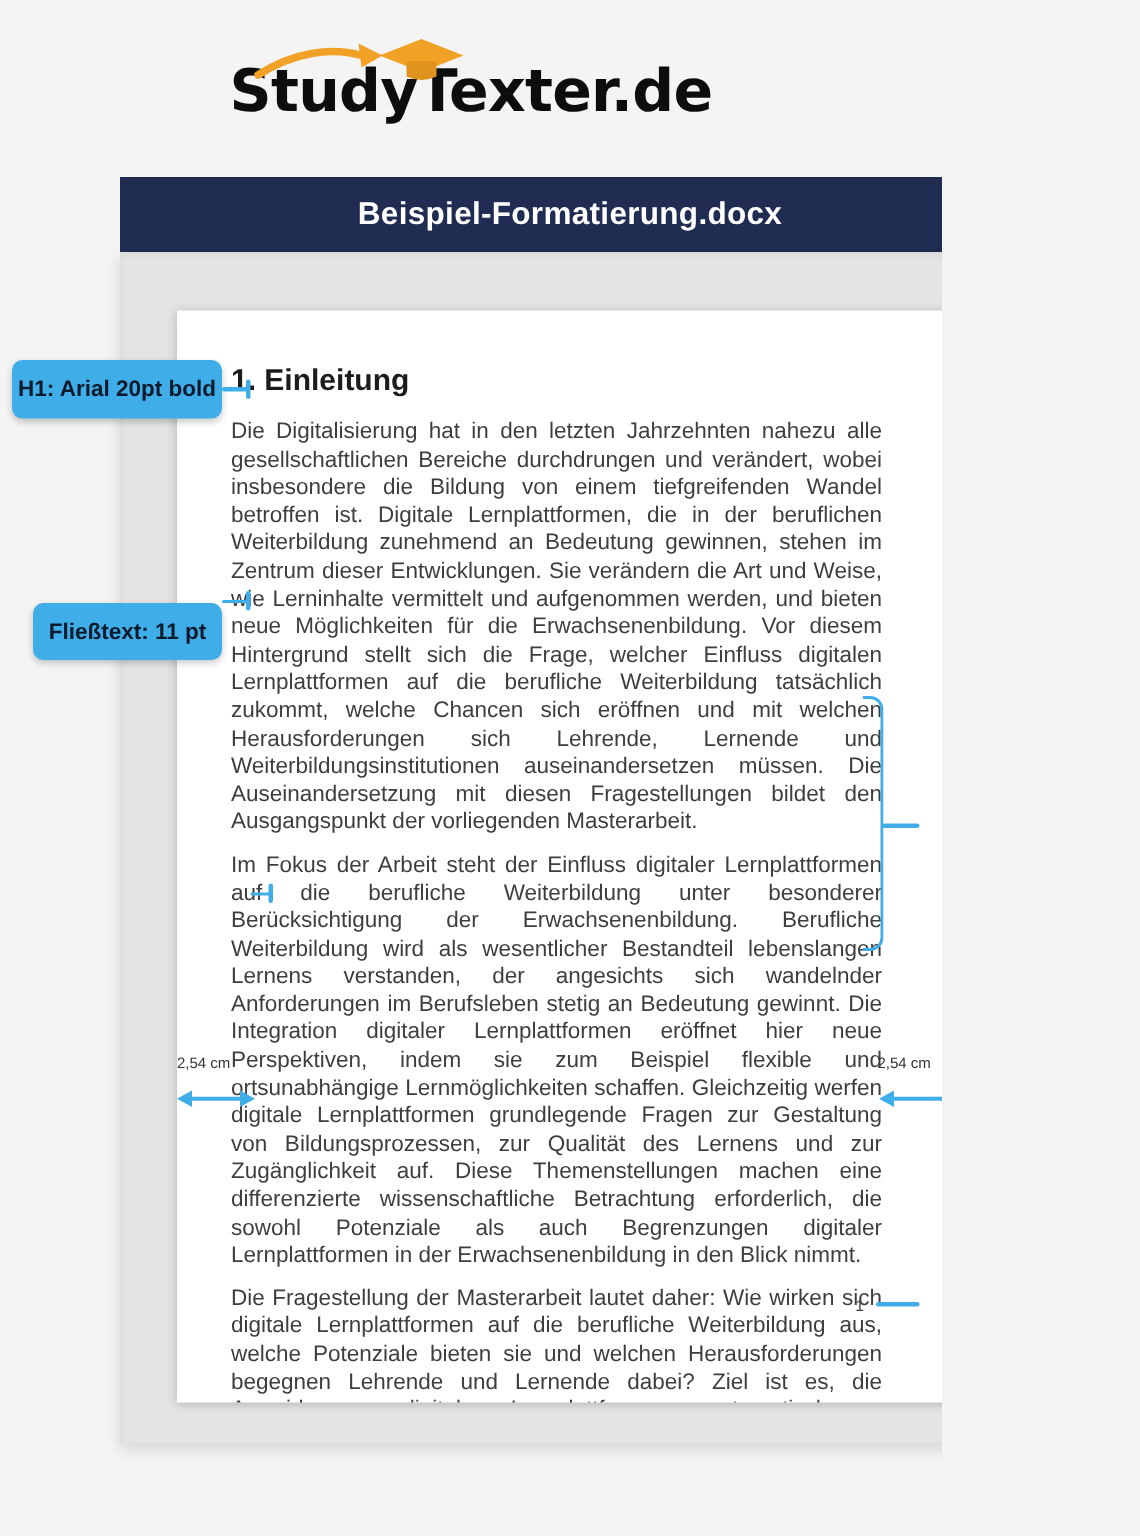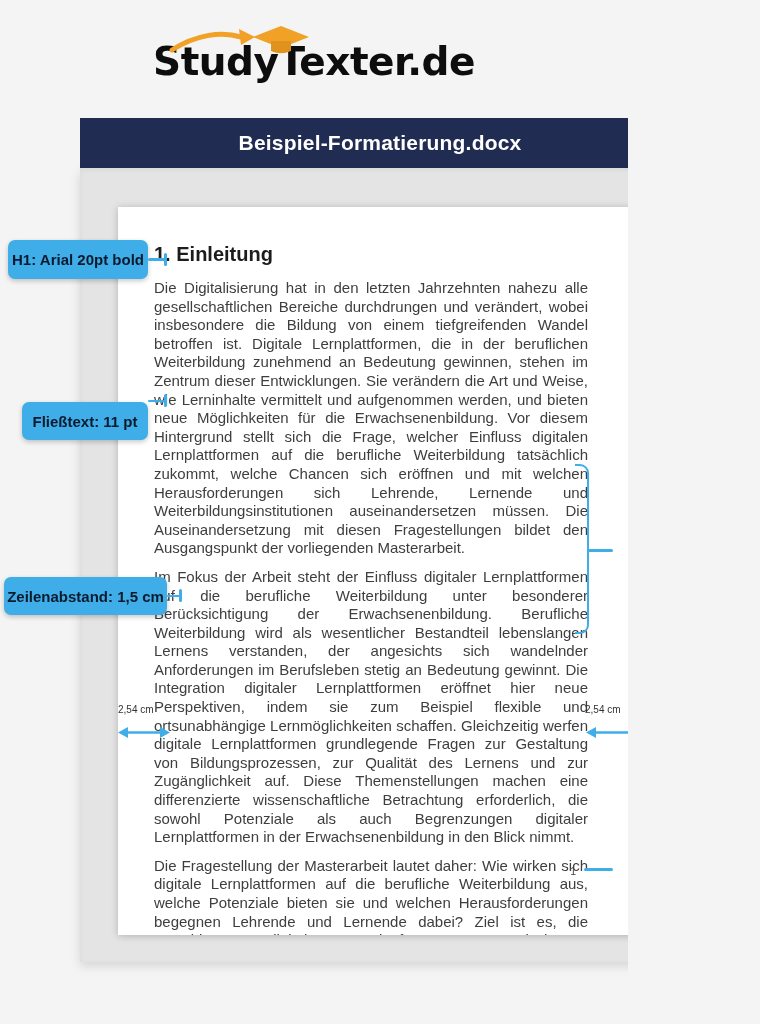--- a/index.html
+++ b/index.html
@@ -85,21 +85,20 @@
   </div>
 
   <div class="callout co-h1">H1: Arial 20pt bold</div>
   <div class="conn-line" style="left:148px;top:258px;width:18px;"></div>
   <div class="conn-cap" style="left:164px;top:253px;"></div>
 
   <div class="callout co-fliess">Fließtext: 11 pt</div>
   <div class="conn-line" style="left:148px;top:399.5px;width:18px;"></div>
   <div class="conn-cap" style="left:164px;top:394px;"></div>
 
-  <div class="callout co-zeilen">Zeilenabstand: 1,5 cm</div>
   <div class="conn-line" style="left:167px;top:594.5px;width:14px;"></div>
   <div class="conn-cap" style="left:179px;top:589px;"></div>
 
   <div class="bracket"></div>
   <div class="conn-line" style="left:588px;top:549px;width:25px;"></div>
 
   <div class="conn-line" style="left:584px;top:868px;width:29px;"></div>
 
   <div class="margin-label" style="left:118px;top:704px;">2,54 cm</div>
   <svg class="margin-arrow" style="left:118px;top:726px;" width="52" height="13" viewBox="0 0 52 13">

